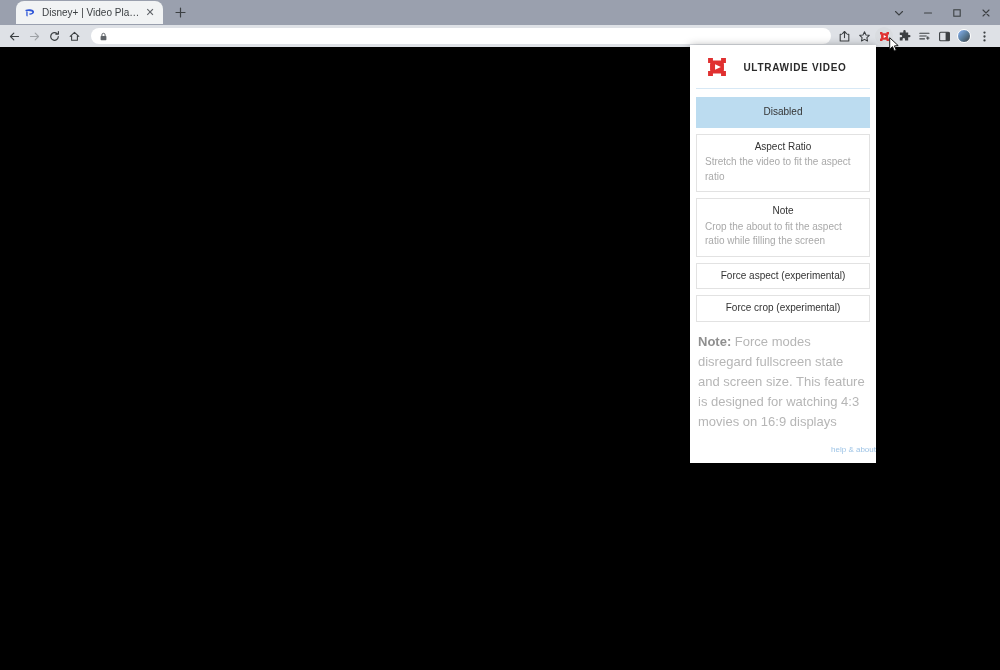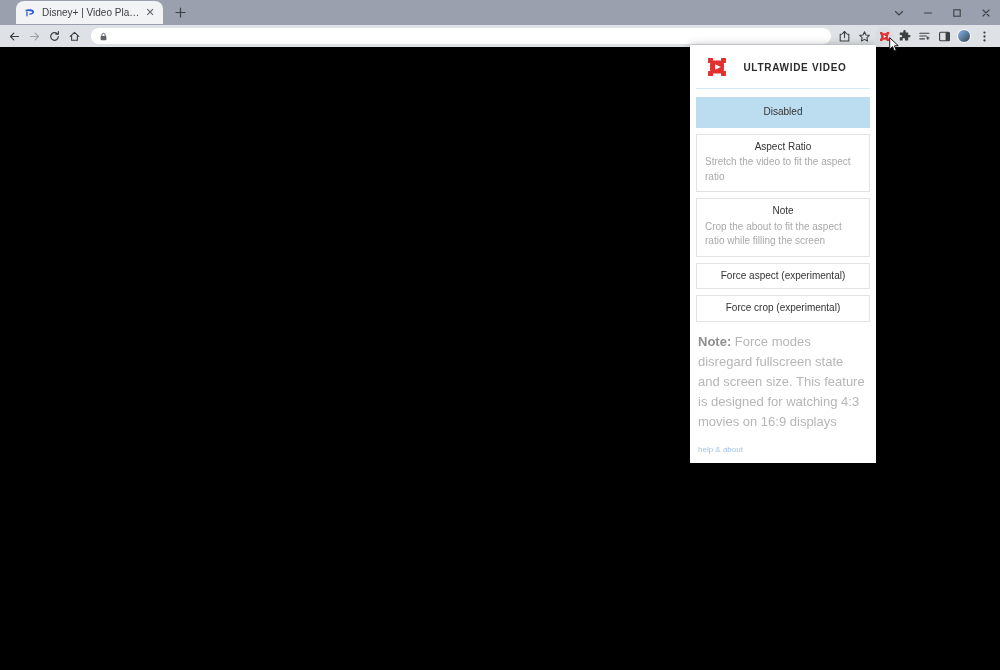--- a/index.html
+++ b/index.html
@@ -214,22 +214,22 @@
     padding: 4px 8px 0 8px;
     font-size: 13px;
     color: #b6b6b6;
     line-height: 1.55;
   }
   .popup-note b {
     color: #8f8f8f;
     font-weight: bold;
   }
   .popup-footer {
-    text-align: left;
-    padding: 6px 16px 7px 8px;
+    text-align: right;
+    padding: 6px 0 7px 8px;
   }
   .popup-link {
     font-size: 8px;
     color: #9ec4e6;
     text-decoration: none;
   }
 
   
   .cursor {
     position: absolute;

